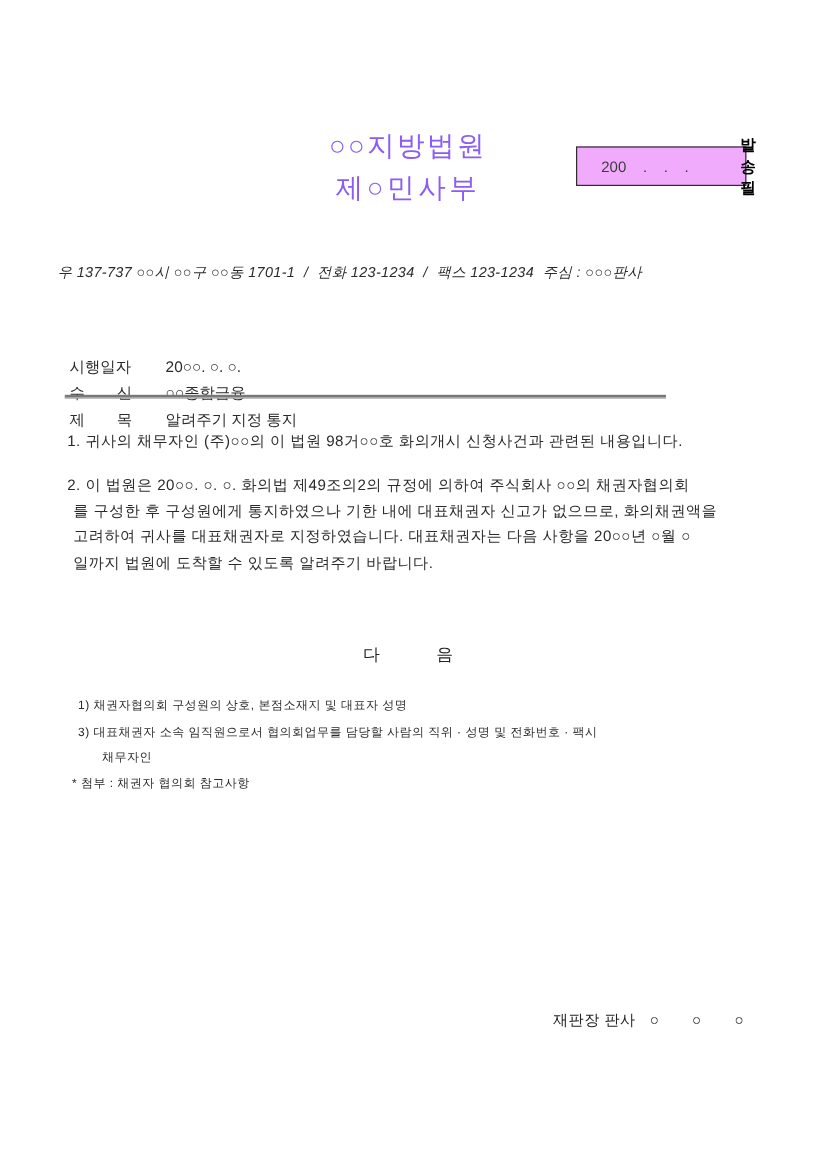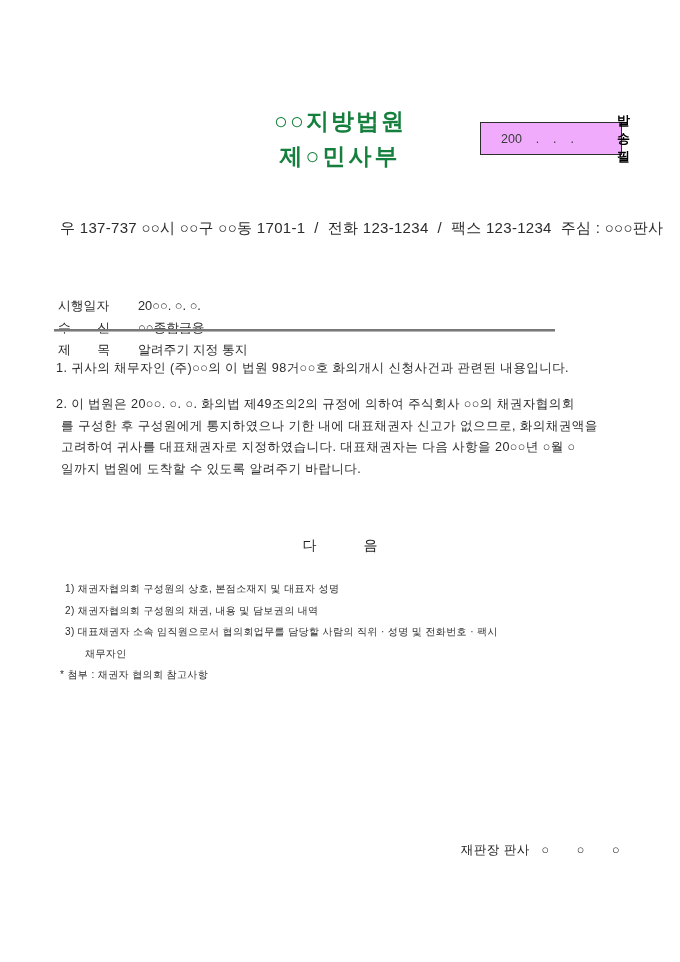--- a/index.html
+++ b/index.html
@@ -18,22 +18,22 @@
   }
 
   
   .title-block {
     position: absolute;
     top: 104px;
     left: 0;
     width: 100%;
     text-align: center;
     font-family: "Liberation Serif", "DejaVu Serif", serif;
-    font-weight: bold;
-    color: #15803d;
+    font-weight: normal;
+    color: #8b5cf6;
   }
   .court-name {
     font-size: 23px;
     letter-spacing: 2px;
     line-height: 35px;
   }
   .division-name {
     font-size: 23px;
     letter-spacing: 3px;
     line-height: 35px;
@@ -63,25 +63,26 @@
     font-size: 13px;
     font-weight: bold;
     color: #000;
     margin-left: 7px;
     letter-spacing: 0.5px;
   }
 
   
   .contact-line {
     position: absolute;
-    left: 60px;
+    left: 48px;
     top: 219px;
-    font-size: 15px;
+    font-size: 12px;
     white-space: pre;
     letter-spacing: 0.3px;
+    font-style: italic;
   }
 
   
   .meta-block {
     position: absolute;
     left: 58px;
     top: 256px;
     font-size: 12.8px;
     margin-top: 42px;
   }
@@ -218,21 +219,20 @@
     <div class="para2-line cont">일까지 법원에 도착할 수 있도록 알려주기 바랍니다.</div>
   </div>
 
   <div class="middle-heading">
     <span>다</span>
     <span>음</span>
   </div>
 
   <div class="list-block">
     <div class="list-item">1) 채권자협의회 구성원의 상호, 본점소재지 및 대표자 성명</div>
-    <div class="list-item">2) 채권자협의회 구성원의 채권, 내용 및 담보권의 내역</div>
     <div class="list-item">3) 대표채권자 소속 임직원으로서 협의회업무를 담당할 사람의 직위 · 성명 및 전화번호 · 팩시</div>
     <div class="list-wrap">채무자인</div>
     <div class="list-attach">* 첨부 : 채권자 협의회 참고사항</div>
   </div>
 
   <div class="signature-line">재판장 판사   ○       ○       ○</div>
 
 </div>
 
 </body></html>

